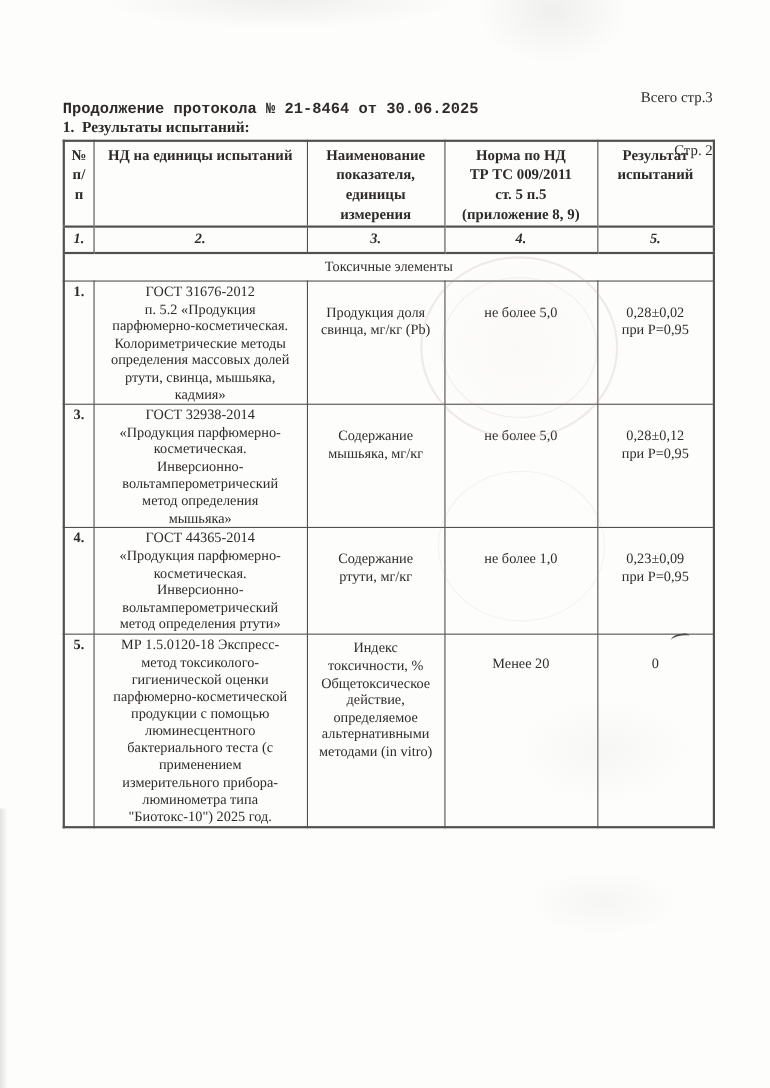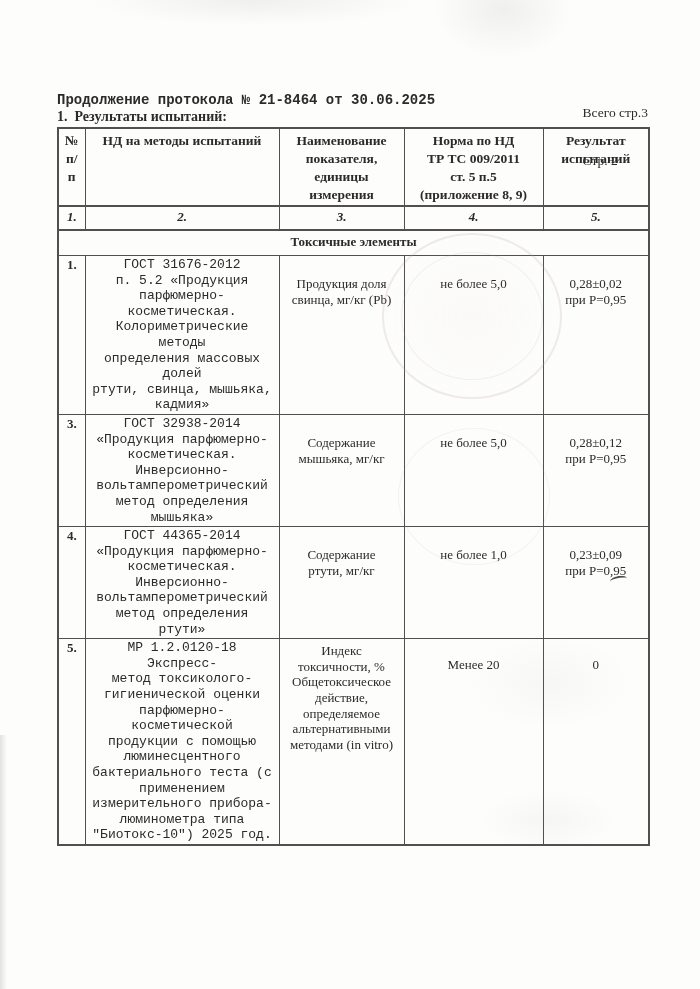--- a/index.html
+++ b/index.html
@@ -5,21 +5,21 @@
   html,body{margin:0;padding:0;}
   body{
     width:700px;height:989px;position:relative;
     background:#ffffff;
     font-family:"Liberation Serif","DejaVu Serif",serif;
     color:#2d2b28;
   }
   .page{position:absolute;inset:0;background:#fdfdfc;overflow:hidden;}
 
   .corner-info{
-    position:absolute;top:73px;right:52px;
+    position:absolute;top:49px;right:52px;text-align:right;
     font-size:13.5px;line-height:16px;white-space:pre;
   }
   .protocol-line{
     position:absolute;top:92px;left:57px;
     font-weight:bold;font-size:14px;white-space:pre;font-family:Liberation Mono, monospace;
   }
   .results-heading{
     position:absolute;top:109px;left:57px;width:591px;
     text-align:left;font-weight:bold;font-size:14px;white-space:pre;
   }
@@ -40,24 +40,24 @@
   }
   tr.head-row th{
     font-weight:bold;font-size:13.5px;line-height:18px;padding-top:3px;
     border-bottom-width:2px;
   }
   tr.index-row td{
     font-weight:bold;font-style:italic;line-height:19px;height:22px;
     border-bottom-width:2px;padding:0 3px;
   }
   tr.section-row td{
-    font-weight:bold;line-height:19px;height:22px;padding:1px 3px;
+    font-weight:normal;line-height:19px;height:22px;padding:1px 3px;
   }
   td.c-num{font-weight:bold;padding-top:2px;}
-  td.c-method{line-height:15.6px;padding-top:2px;font-family:Liberation Mono, monospace;}
+  td.c-method{line-height:15.6px;padding-top:2px;}
   td.c-ind, td.c-norm, td.c-res{line-height:15.6px;}
   .pt20{padding-top:20px !important;}
   .pt18{padding-top:18px !important;}
   .pt4{padding-top:4px !important;}
 
   
   .artifact{position:absolute;pointer-events:none;}
   .sm-top1{left:90px;top:0;width:330px;height:26px;
     background:radial-gradient(ellipse at 50% 0%, rgba(120,120,120,0.10), transparent 70%);}
   .sm-top2{left:428px;top:0;width:150px;height:62px;
@@ -105,21 +105,21 @@
         <col style="width:194px">
         <col style="width:125px">
         <col style="width:139px">
         <col style="width:106px">
     </colgroup>
     <thead>
       <tr class="head-row" style="height:78px">
         <th>№
 п/
 п</th>
-        <th>НД на методы испытаний</th>
+        <th>НД на единицы испытаний</th>
         <th>Наименование
 показателя,
 единицы
 измерения</th>
         <th>Норма по НД
 ТР ТС 009/2011
 ст. 5 п.5
 (приложение  8, 9)</th>
         <th>Результат
 испытаний</th>
@@ -175,21 +175,21 @@
 вольтамперометрический
 метод определения ртути»</td>
         <td class="c-ind pt20">Содержание
 ртути, мг/кг</td>
         <td class="c-norm pt20">не более 1,0</td>
         <td class="c-res pt20">0,23±0,09
 при Р=0,95</td>
       </tr>
       <tr class="data-row" style="height:175px">
         <td class="c-num">5.</td>
-        <td class="c-method">МР 1.2.0120-18 Экспресс-
+        <td class="c-method">МР 1.5.0120-18 Экспресс-
 метод токсиколого-
 гигиенической оценки
 парфюмерно-косметической
 продукции с помощью
 люминесцентного
 бактериального теста (с
 применением
 измерительного прибора-
 люминометра типа
 "Биотокс-10") 2025 год.</td>

